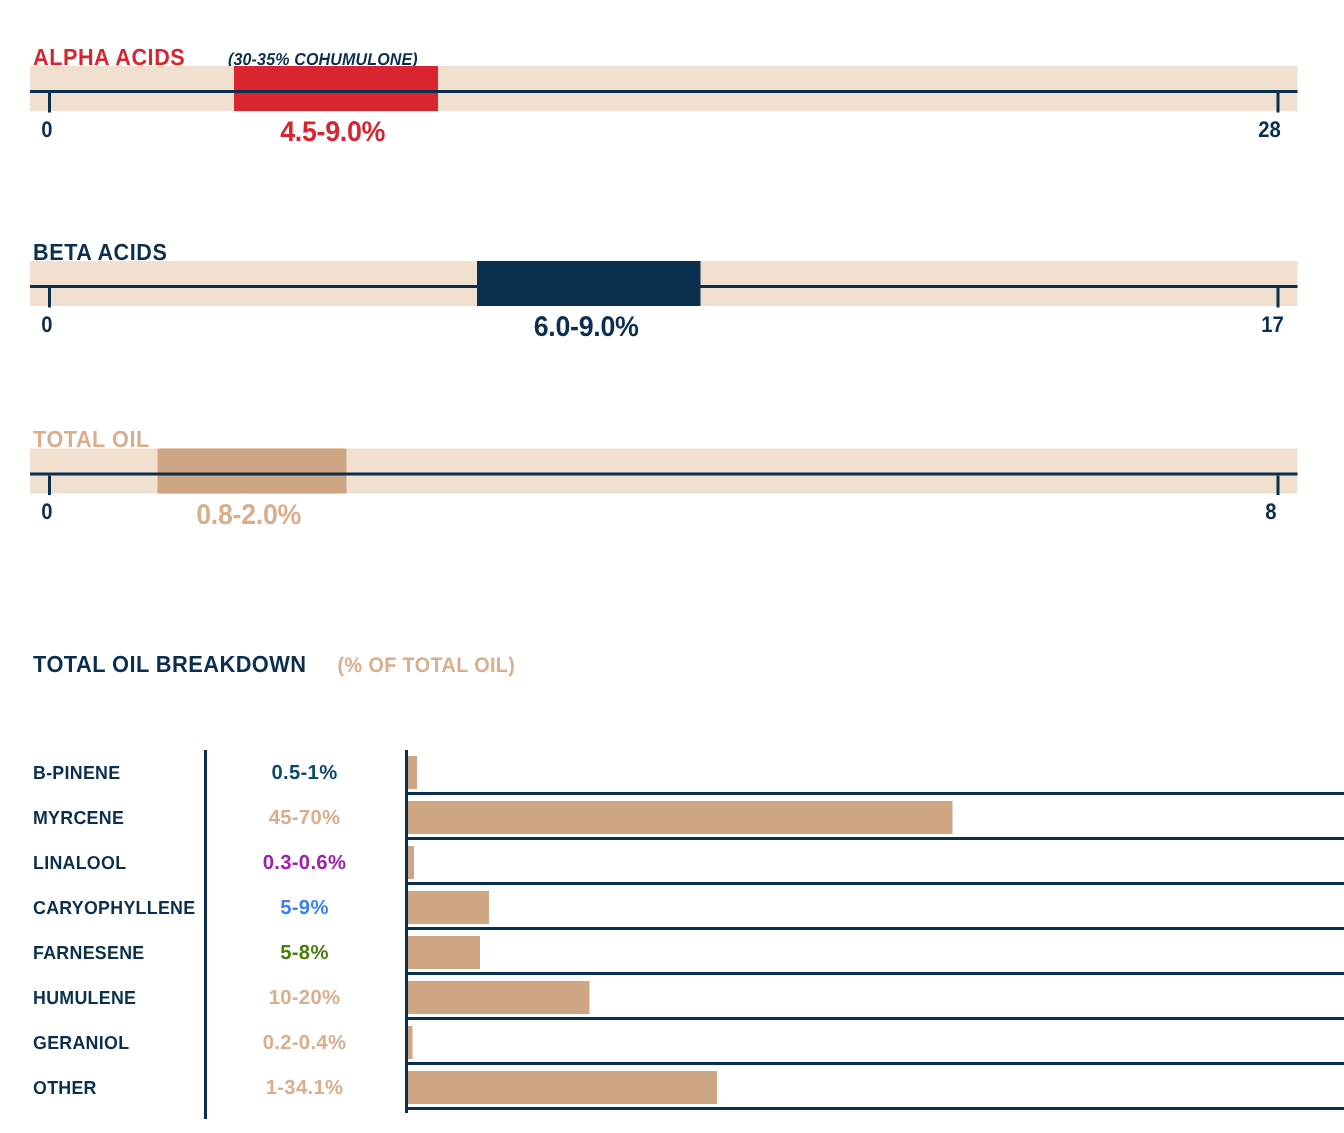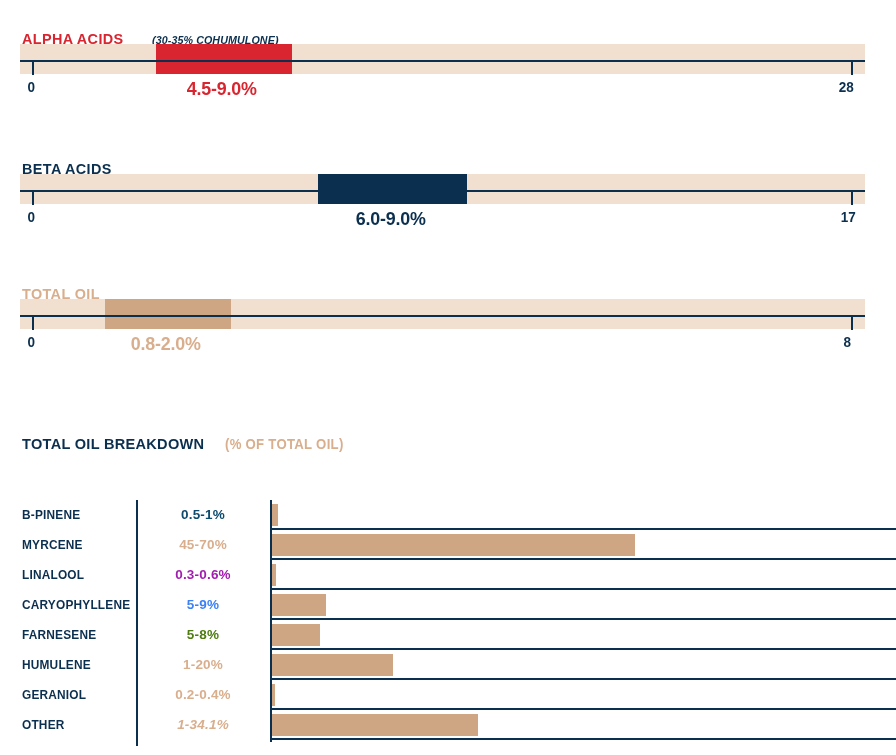--- a/index.html
+++ b/index.html
@@ -266,31 +266,31 @@
         <div class="bd-sep" style="top: 28px;"></div>
       </div>
       <div class="bd-row">
         <div class="bd-label">FARNESENE</div>
         <div class="bd-pct" style="color: #4d7c0f;">5-8%</div>
         <div class="bd-bar" style="width: 48.4px; background: rgb(207, 166, 132);"></div>
         <div class="bd-sep" style="top: 28px;"></div>
       </div>
       <div class="bd-row">
         <div class="bd-label">HUMULENE</div>
-        <div class="bd-pct" style="color: rgb(217, 174, 141);">1-20%</div>
+        <div class="bd-pct" style="color: rgb(217, 174, 141);">10-20%</div>
         <div class="bd-bar" style="width: 121px; background: rgb(207, 166, 132);"></div>
         <div class="bd-sep" style="top: 28px;"></div>
       </div>
       <div class="bd-row">
         <div class="bd-label">GERANIOL</div>
         <div class="bd-pct" style="color: rgb(217, 174, 141);">0.2-0.4%</div>
         <div class="bd-bar" style="width: 3px; background: rgb(207, 166, 132);"></div>
         <div class="bd-sep" style="top: 28px;"></div>
       </div>
       <div class="bd-row">
         <div class="bd-label">OTHER</div>
-        <div class="bd-pct" style="color: rgb(217, 174, 141); font-style: italic;">1-34.1%</div>
+        <div class="bd-pct" style="color: rgb(217, 174, 141);">1-34.1%</div>
         <div class="bd-bar" style="width: 206.305px; background: rgb(207, 166, 132);"></div>
         <div class="bd-sep" style="top: 28px;"></div>
       </div>
     </div>
 
 </div>
 
 </body></html>

